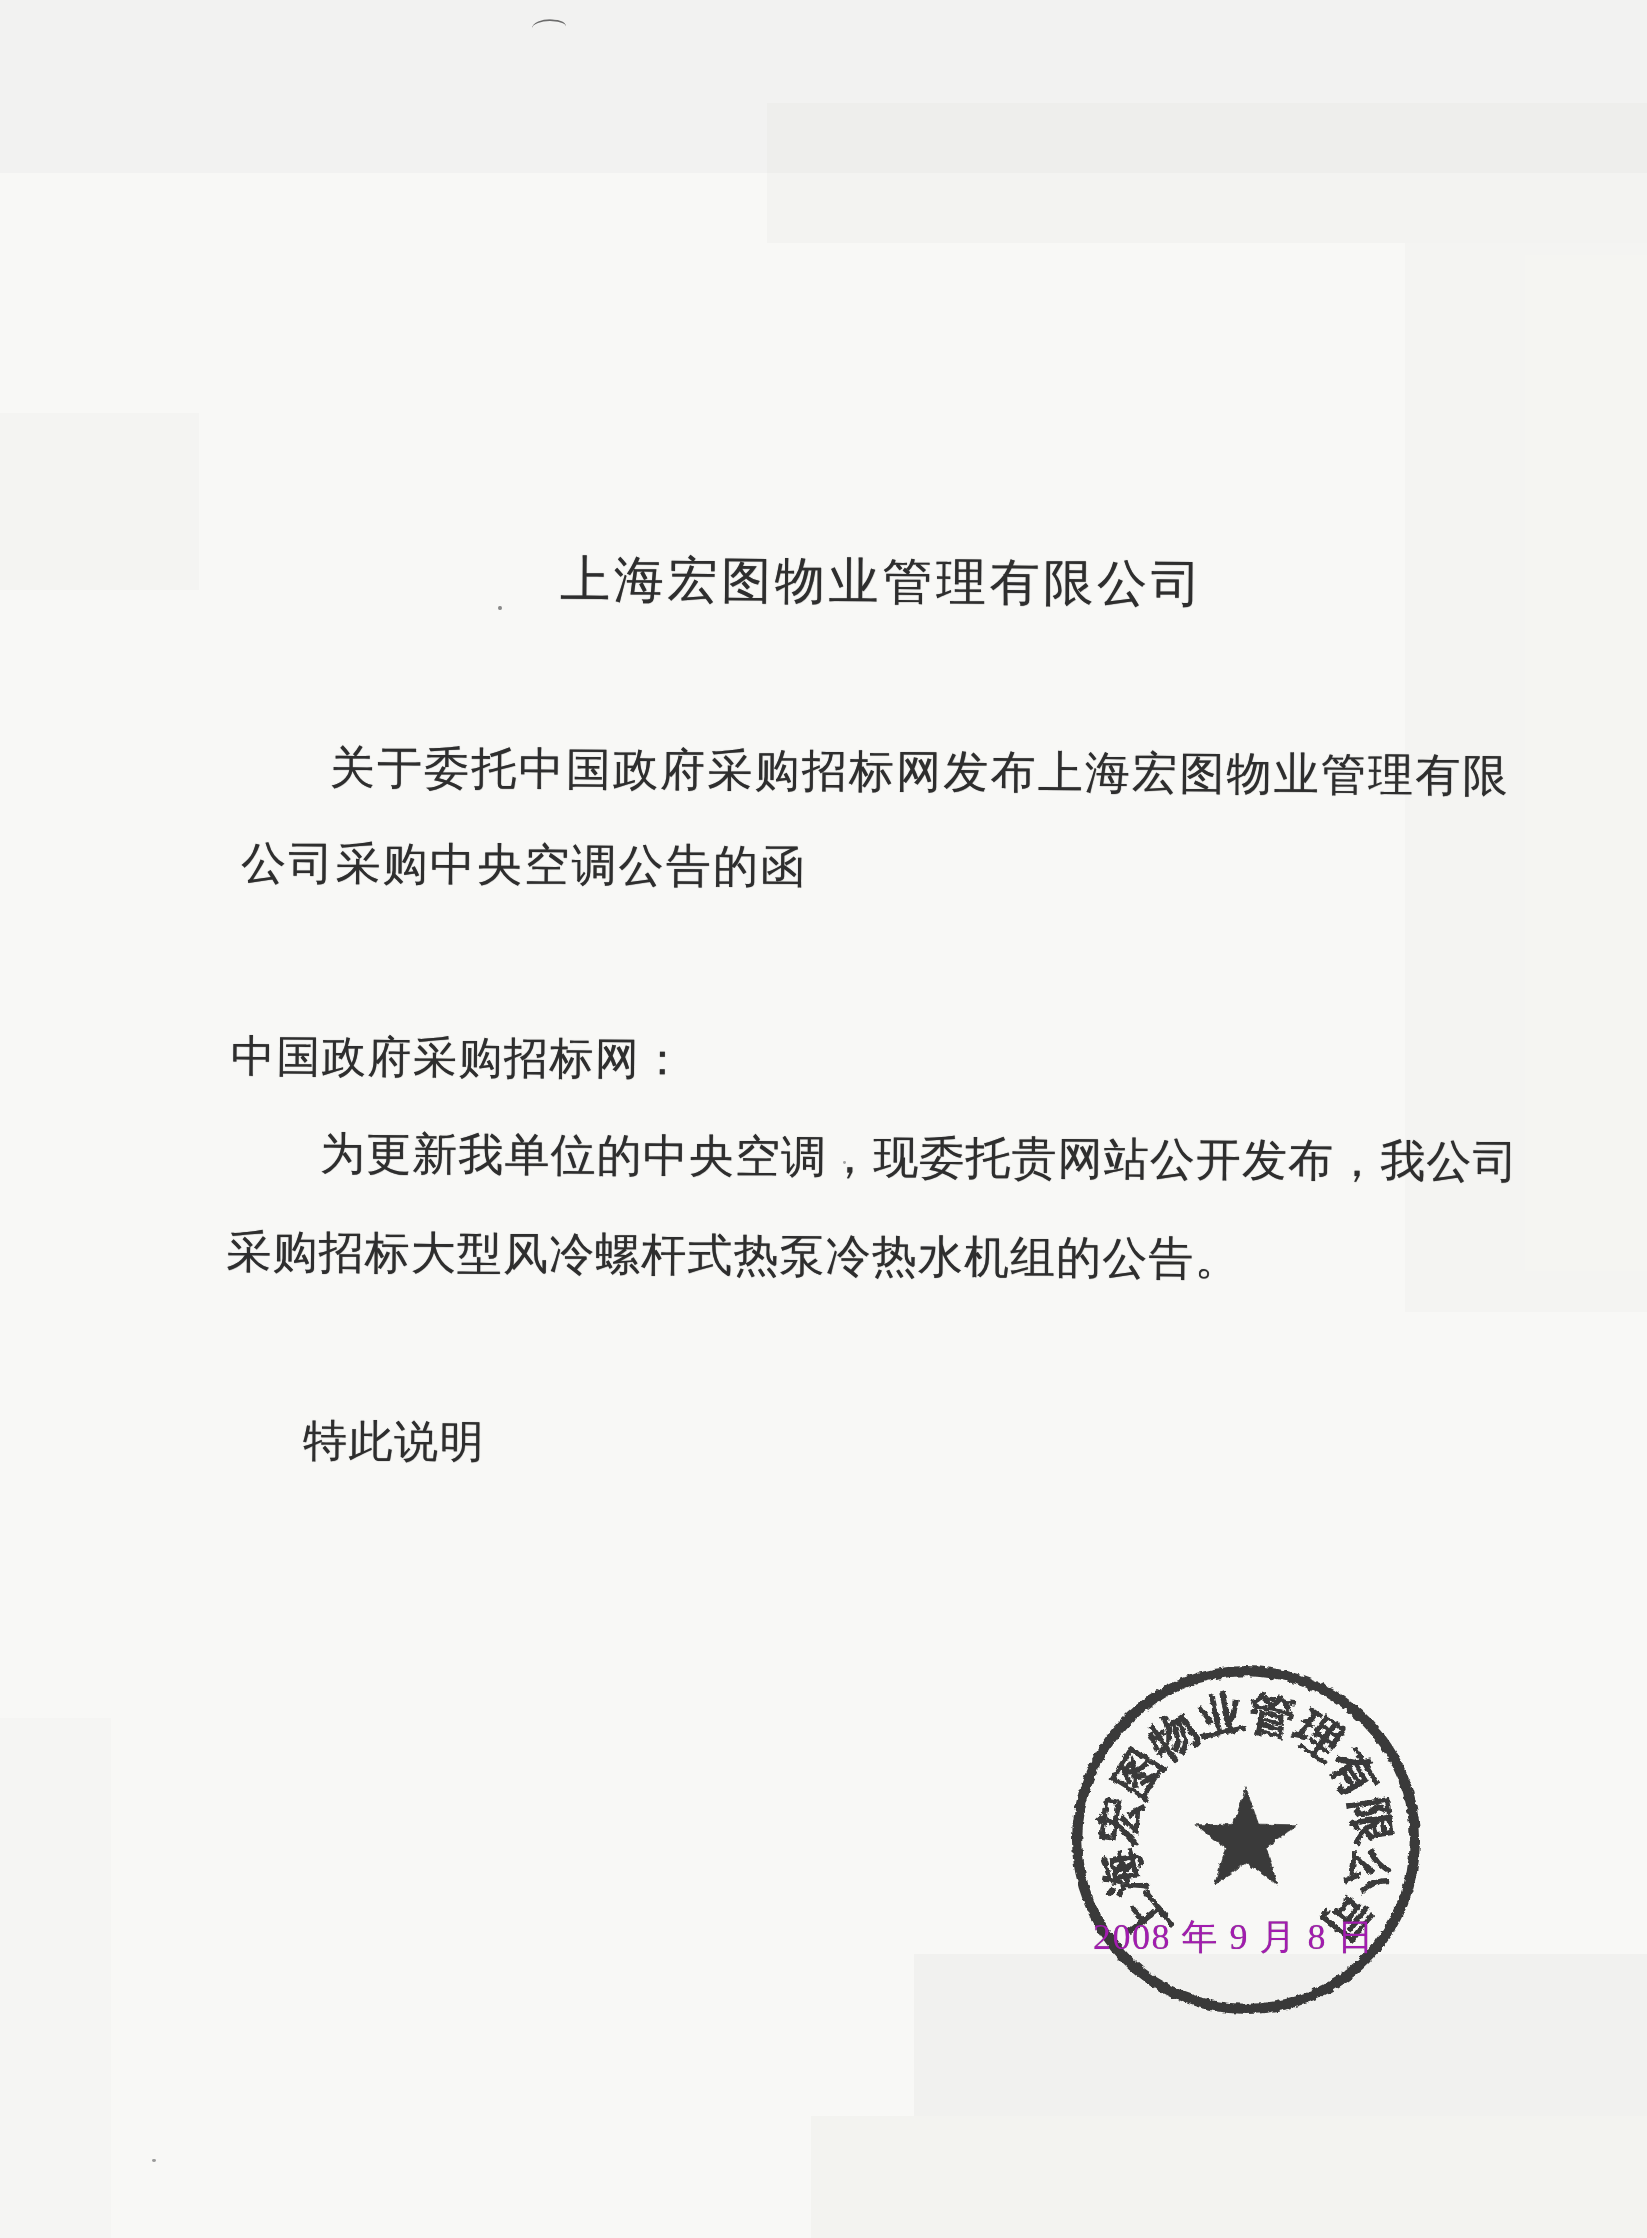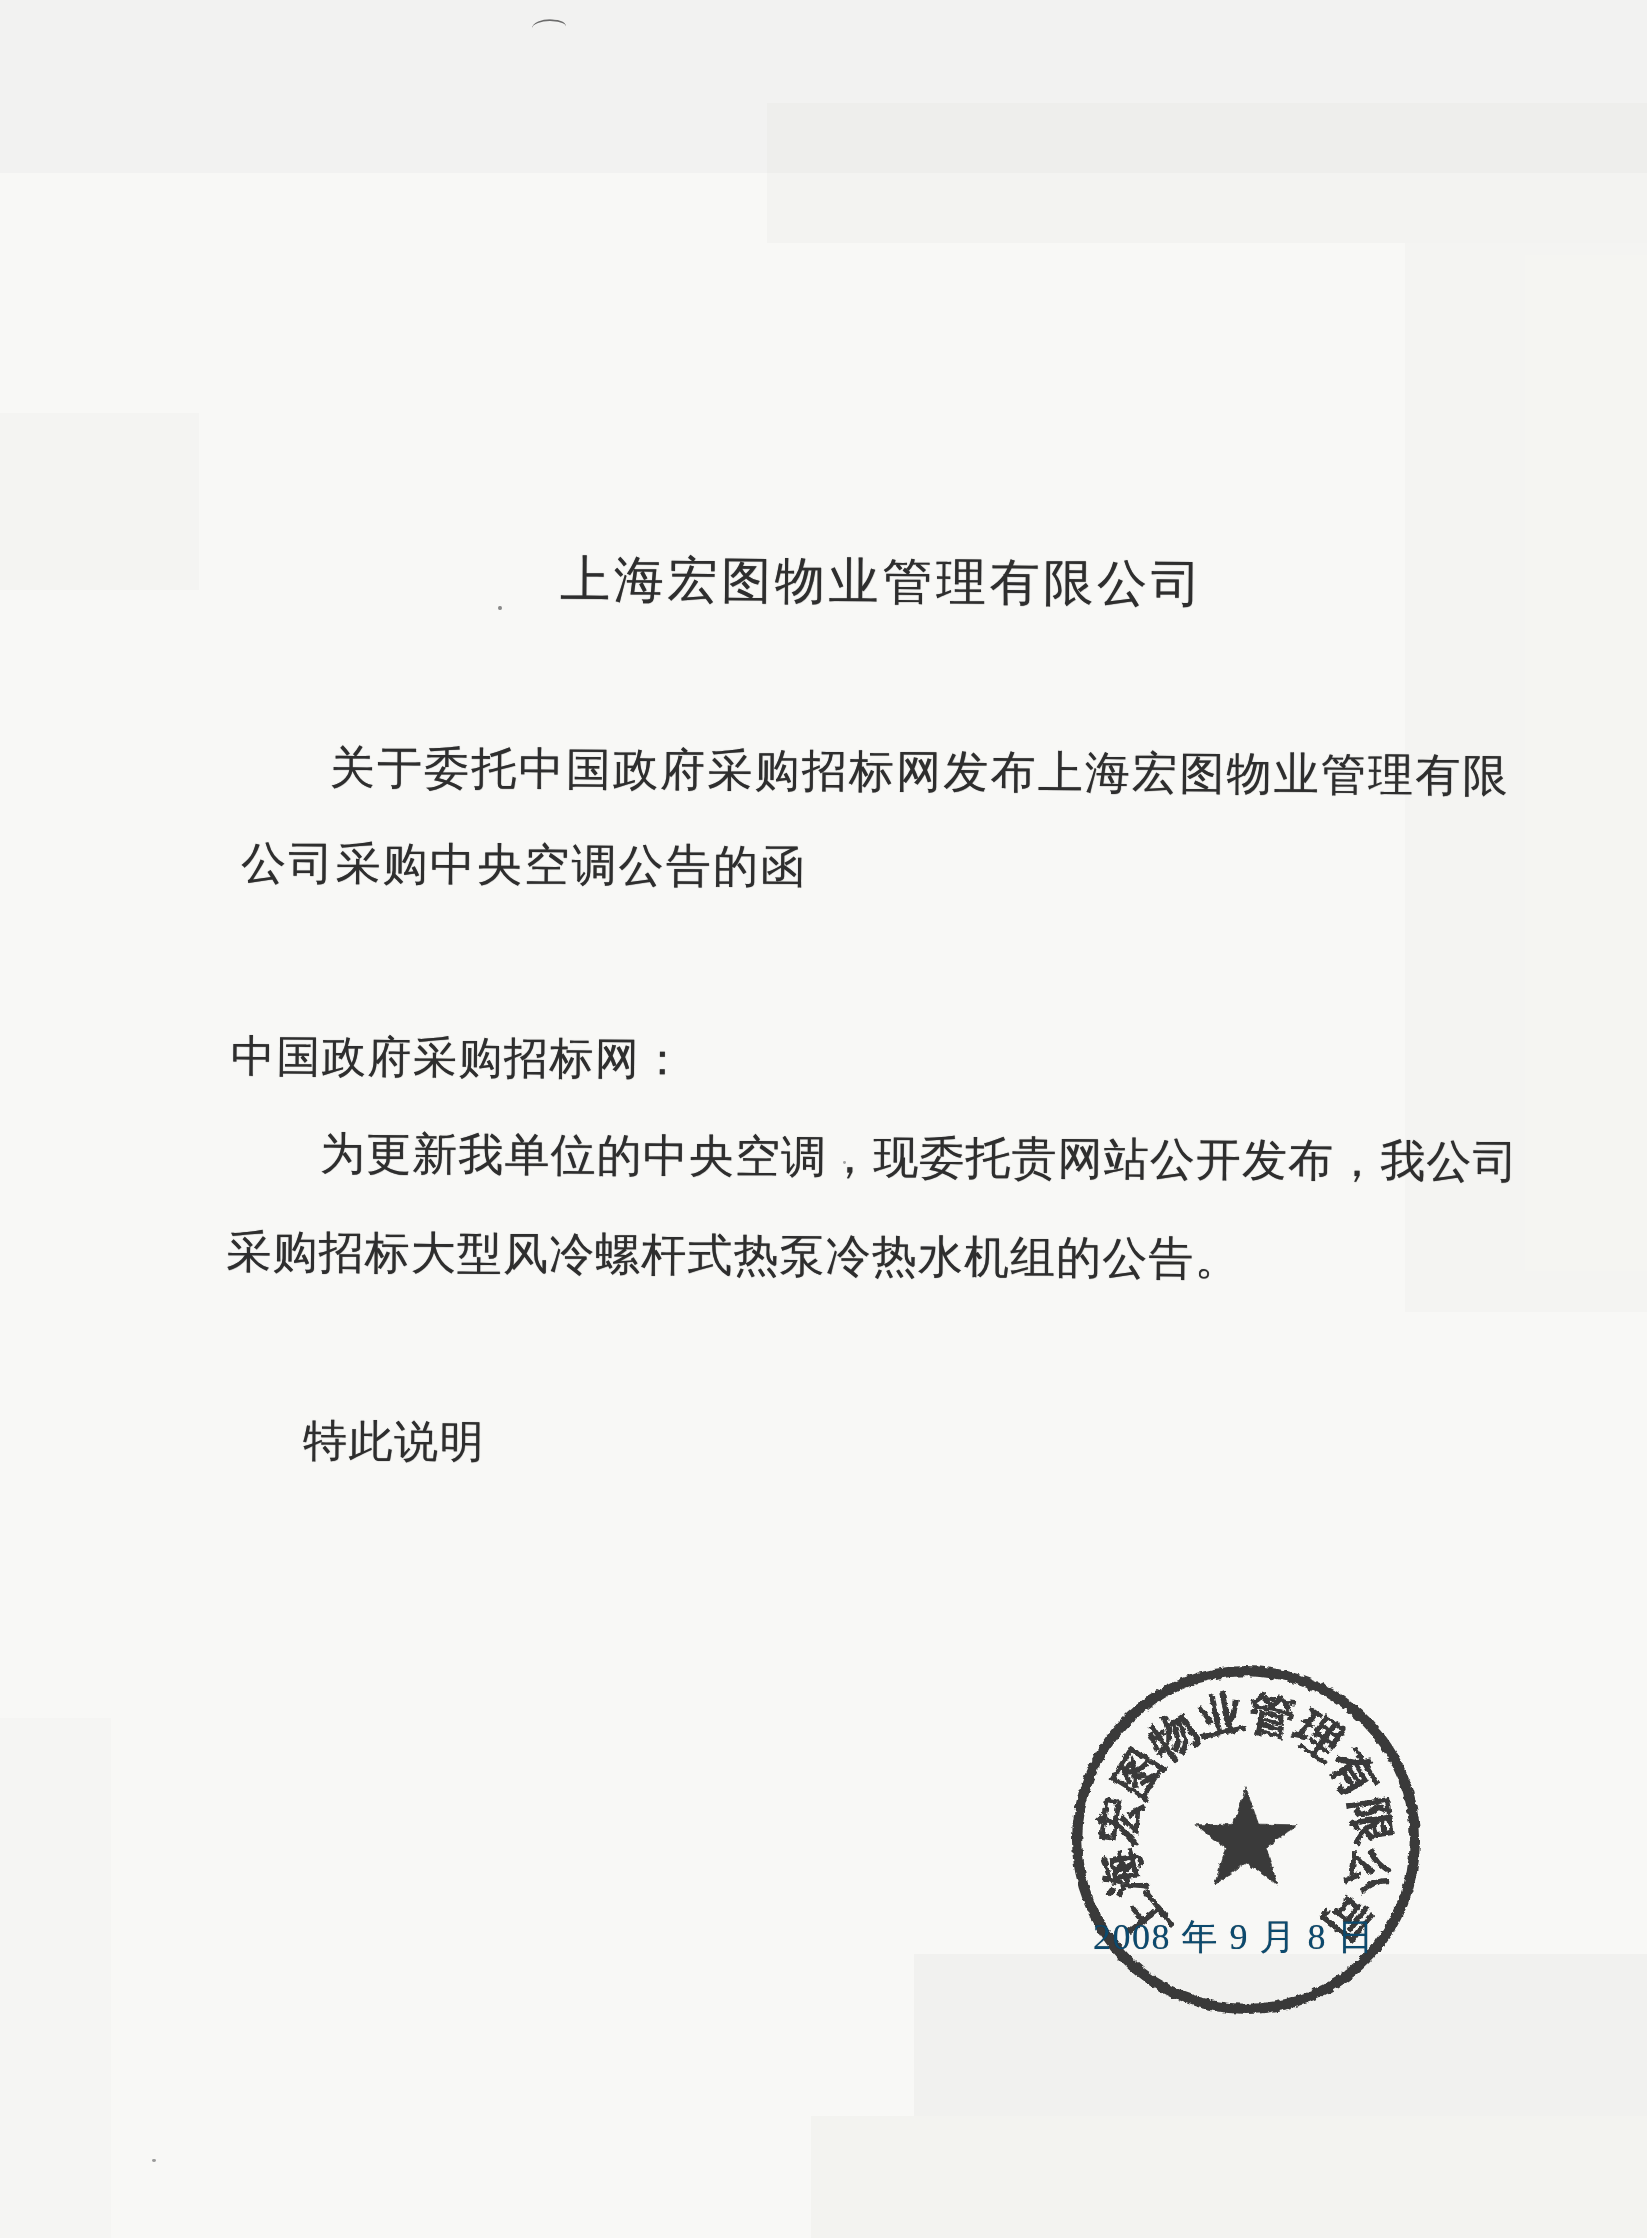--- a/index.html
+++ b/index.html
@@ -53,21 +53,21 @@
   .subject-2 { left: 242px; top: 841px; font-size: 45px; letter-spacing: 2.2px; }
   .salutation { left: 233px; top: 1035px; font-size: 44px; letter-spacing: 1.5px; }
   .body-1 { left: 323px; top: 1131px; font-size: 45px; letter-spacing: 1.1px; }
   .body-2 { left: 230px; top: 1230px; font-size: 45px; letter-spacing: 1.1px; }
   .closing { left: 308px; top: 1419px; font-size: 44px; letter-spacing: 1.5px; }
 
   .date-line {
     left: 1093px; top: 1919px;
     font-size: 36px;
     letter-spacing: 1.5px;
-    color: #0c4a6e;
+    color: #a21caf;
     text-shadow: 0 0 0.7px rgba(38,38,38,0.6);
   }
 
   .stamp {
     position: absolute;
     left: 1069px;
     top: 1663px;
     width: 354px;
     height: 354px;
     opacity: 0.9;

